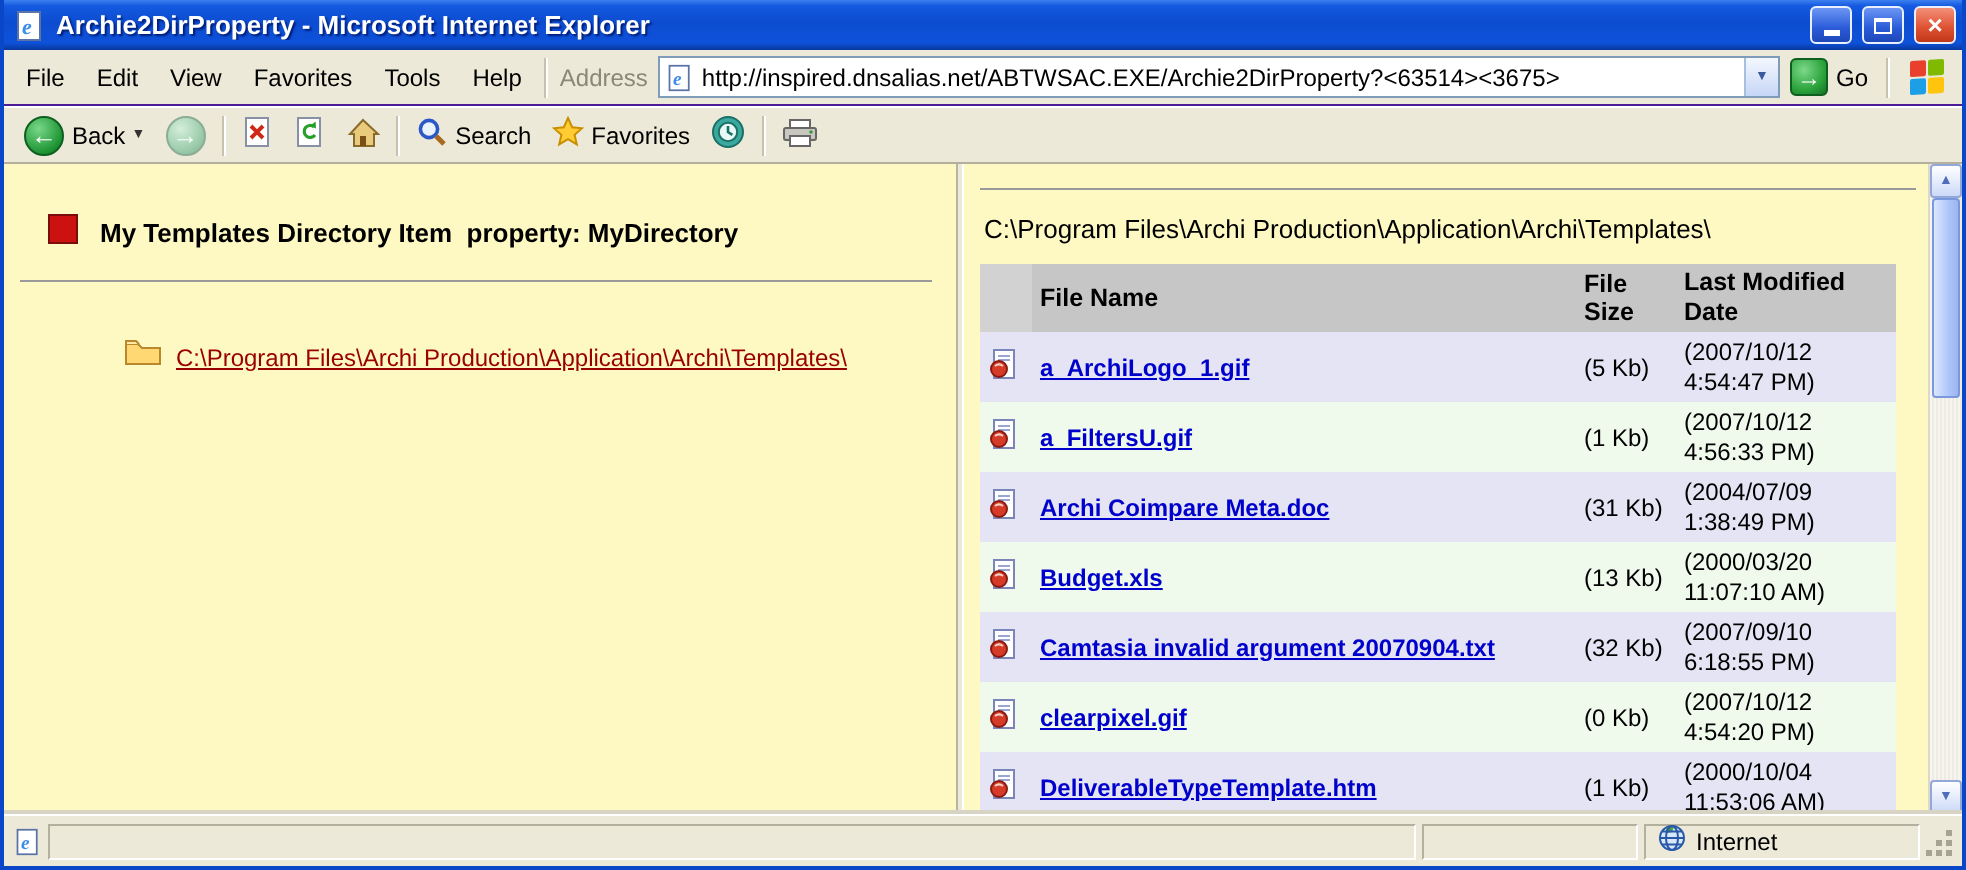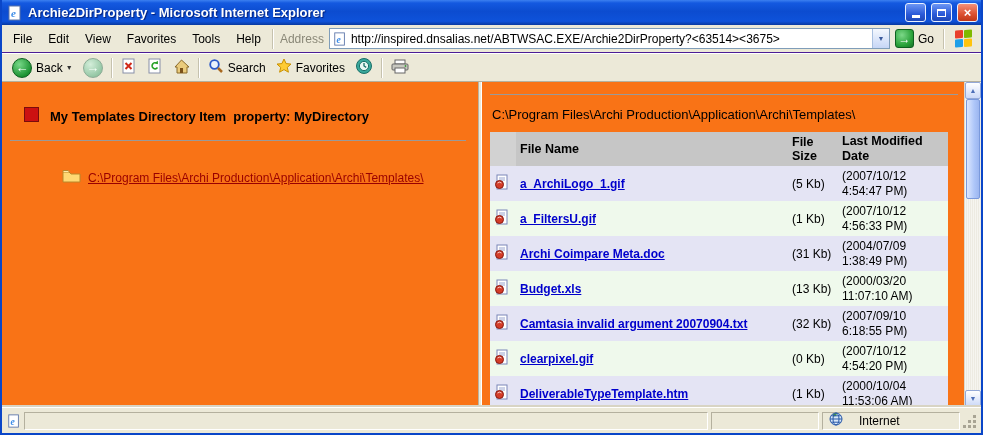--- a/index.html
+++ b/index.html
@@ -70,21 +70,21 @@
   .circ {
     width:20px; height:20px; border-radius:50%;
     display:flex; align-items:center; justify-content:center;
     color:#fff; font-weight:bold; font-size:13px; line-height:1;
     background:radial-gradient(circle at 35% 30%, #78D888, #1E9434 70%, #107028);
     border:1px solid #0E6020;
   }
   .circ.pale { background:radial-gradient(circle at 35% 30%, #D4EEDA, #96C8A6 70%, #7EB290); border-color:#8CAC96; color:#F6FFF8; }
   .dd { font-size:7px; color:#333; margin-left:-1px; }
   
-  .content { flex:1; display:flex; background:#f97316; overflow:hidden; }
+  .content { flex:1; display:flex; background:#fef9c3; overflow:hidden; }
   .left-pane { width:476px; flex:0 0 476px; padding:24px 0 0 22px; overflow:hidden; }
   .lp-head { display:flex; align-items:flex-start; gap:11px; }
   .red-square { width:15px; height:15px; background:#CC1111; border:1px solid #7A0C0C; margin-top:1px; flex:0 0 15px; }
   .lp-title { font-size:13px; font-weight:bold; color:#000; padding-top:3px; white-space:pre-wrap; }
   .lp-rule { border:none; border-top:1px solid #9A9A9A; margin:16px 12px 0 -14px; }
   .lp-dir { margin-top:28px; margin-left:38px; display:flex; align-items:center; gap:7px; }
   .dir-link { color:#990000; font-size:12px; text-decoration:underline; white-space:nowrap; }
   .pane-divider { width:4px; flex:0 0 4px; background:#ECE9D8; border-left:1px solid #B8B4A4; border-right:1px solid #FFFFFF; }
   .right-pane { flex:1; padding:10px 4px 0 8px; overflow:hidden; }
   .rp-rule { border:none; border-top:1px solid #9A9A9A; margin:2px 2px 12px 0; }
@@ -121,21 +121,21 @@
   
   .statusbar {
     height:26px; flex:0 0 26px;
     border-top:1px solid #FFFFFF; box-shadow:0 -2px 0 #D8D4C4;
     display:flex; align-items:center; gap:3px; padding:2px 3px 2px 5px; font-size:12px;
   }
   .sb-icon { display:flex; align-items:center; }
   .sb-fill { flex:1; height:18px; border:1px solid; border-color:#B4B09E #FFFFFF #FFFFFF #B4B09E; }
   .sb-pane { height:18px; border:1px solid; border-color:#B4B09E #FFFFFF #FFFFFF #B4B09E; }
   .sb-pane.empty { width:108px; }
-  .sb-pane.zone { width:138px; display:flex; align-items:center; gap:16px; padding-left:6px; }
+  .sb-pane.zone { width:138px; display:flex; align-items:center; gap:5px; padding-left:6px; }
   .grip { width:15px; height:18px; position:relative; }
   .grip::after {
     content:""; position:absolute; right:2px; bottom:2px; width:3px; height:3px; background:#A8A494;
     box-shadow:-5px 0 #A8A494, 0 -5px #A8A494, -10px 0 #A8A494, 0 -10px #A8A494, -5px -5px #A8A494;
   }
 </style>
 </head>
 <body>
 
 <div class="window">

